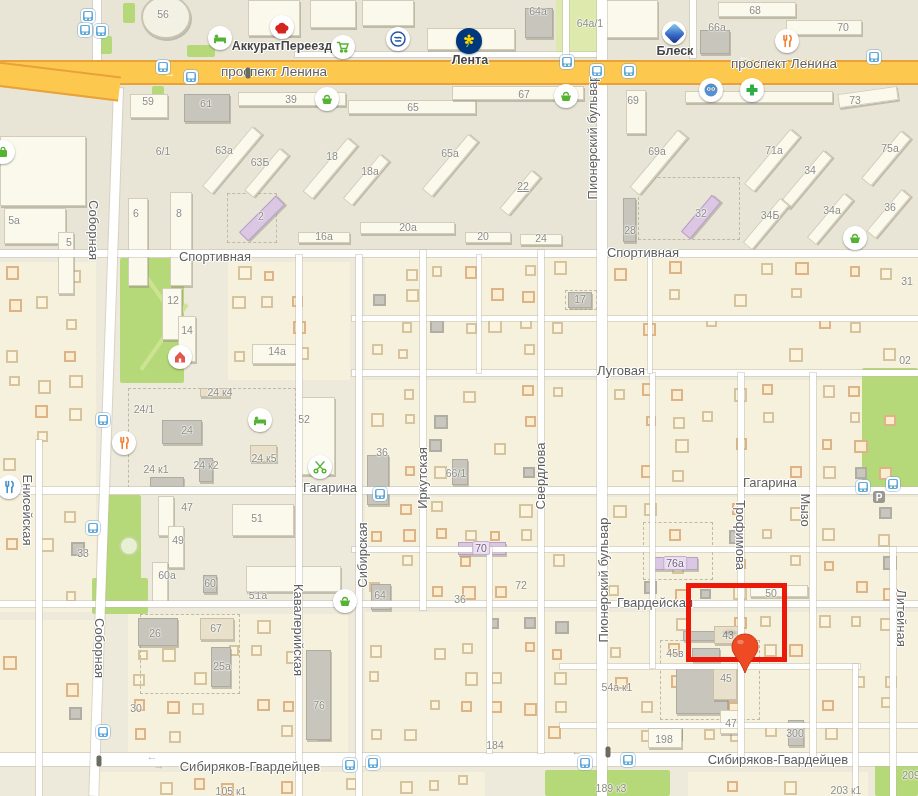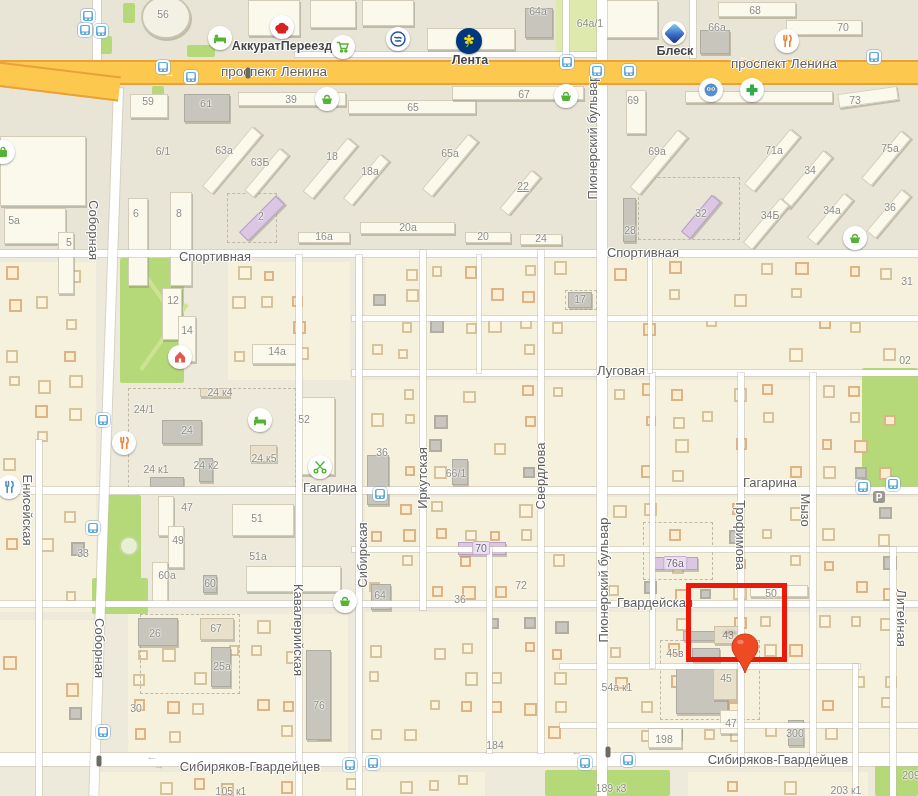--- a/index.html
+++ b/index.html
@@ -497,21 +497,21 @@
     <div class="num" style="left: 206px; top: 465px;">24 к2</div>
     <div class="num" style="left: 264px; top: 458px;">24 к5</div>
     <div class="num" style="left: 304px; top: 419px;">52</div>
     <div class="num" style="left: 382px; top: 452px;">36</div>
     <div class="num" style="left: 456px; top: 473px;">66/1</div>
     <div class="num" style="left: 187px; top: 507px;">47</div>
     <div class="num" style="left: 178px; top: 540px;">49</div>
     <div class="num" style="left: 167px; top: 575px;">60а</div>
     <div class="num" style="left: 210px; top: 583px;">60</div>
     <div class="num" style="left: 257px; top: 518px;">51</div>
-    <div class="num" style="left: 258px; top: 556px;">51а</div>
+    <div class="num" style="left: 258px; top: 596px; font-family: Liberation Mono, monospace;">51а</div>
     <div class="num" style="left: 380px; top: 595px;">64</div>
     <div class="num" style="left: 83px; top: 553px;">33</div>
     <div class="num" style="left: 155px; top: 633px;">26</div>
     <div class="num" style="left: 216px; top: 628px;">67</div>
     <div class="num" style="left: 222px; top: 666px;">25а</div>
     <div class="num" style="left: 136px; top: 708px;">30</div>
     <div class="num" style="left: 319px; top: 705px;">76</div>
     <div class="num" style="left: 521px; top: 585px;">72</div>
     <div class="num" style="left: 460px; top: 599px;">36</div>
     <div class="num" style="left: 771px; top: 593px;">50</div>

